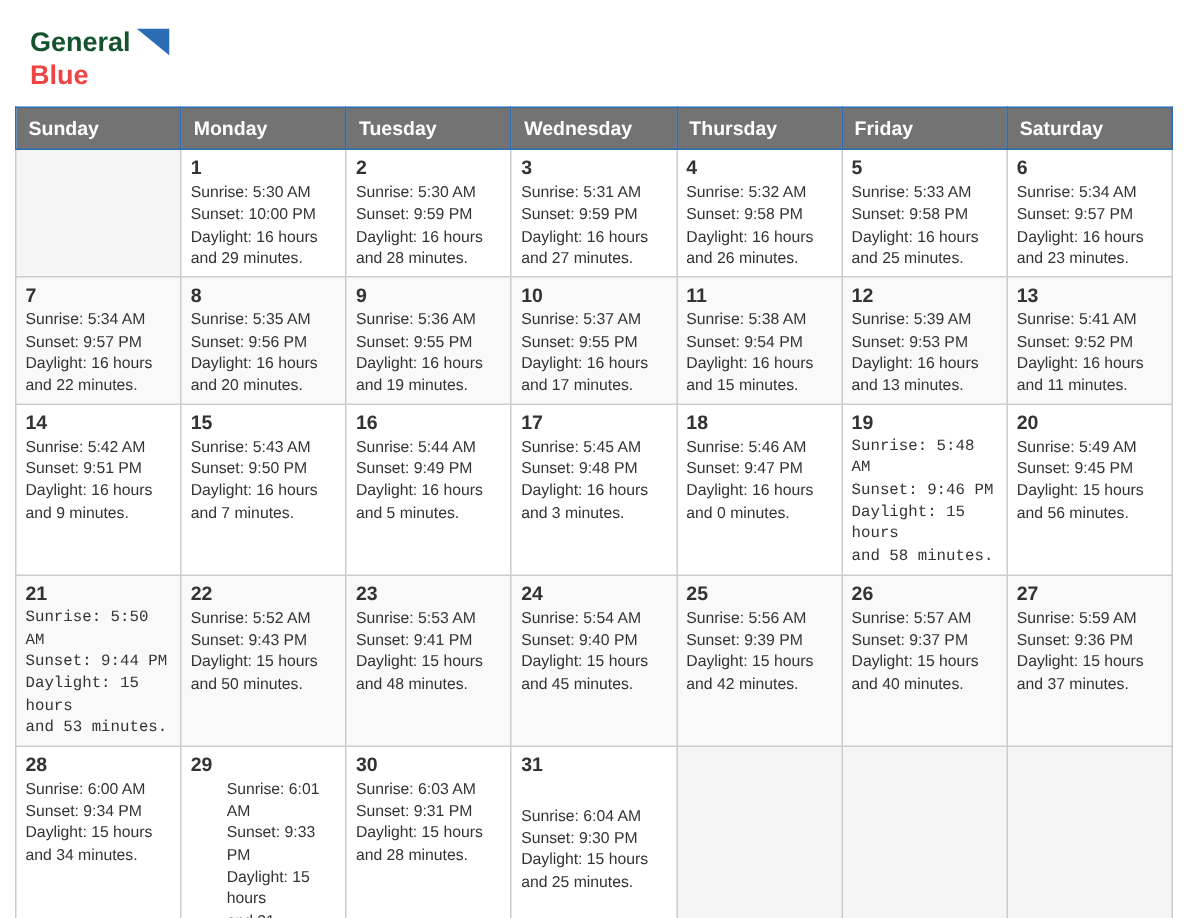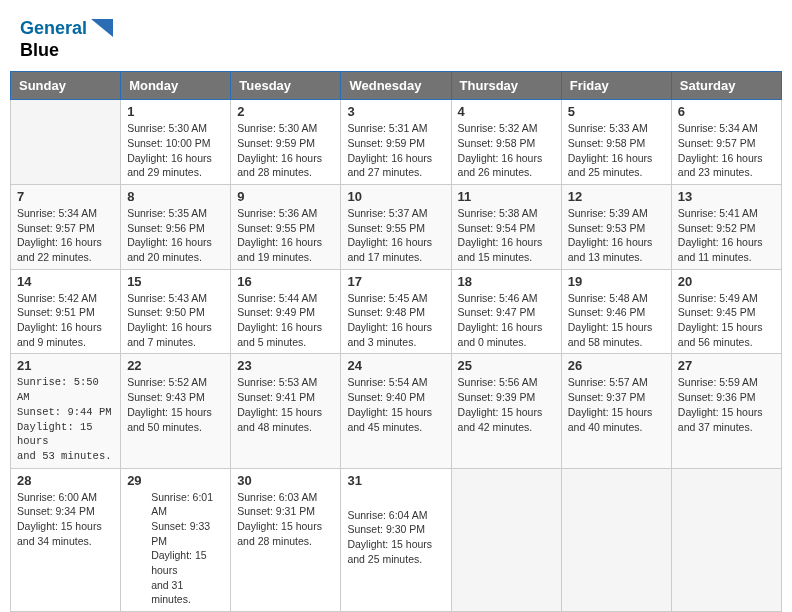--- a/index.html
+++ b/index.html
@@ -76,26 +76,26 @@
       background: #f5f5f5 !important;
     }
   </style>
 </head>
 <body>
 
 <div class="header">
   <div class="logo">
   <div style="display:flex;flex-direction:column;align-items:flex-start;line-height:1.2">
     <div style="display:flex;align-items:center;gap:2px">
-      <span style="font-size:18px;font-weight:bold;color:#0369a1;">General</span>
+      <span style="font-size:18px;font-weight:bold;color:#14532d;">General</span>
       <svg width="22" height="18" viewBox="0 0 22 18" style="margin-left:2px;margin-top:-2px">
         <polygon points="0,0 22,0 22,18" fill="#2a6db5"></polygon>
       </svg>
     </div>
-    <span style="font-size:18px;font-weight:bold;color:#000000;">Blue</span>
+    <span style="font-size:18px;font-weight:bold;color:#ef4444;">Blue</span>
   </div>
 </div>
 </div>
 
 <table class="calendar">
   <thead>
     <tr>
       <th>Sunday</th>
       <th>Monday</th>
       <th>Tuesday</th>
@@ -233,21 +233,21 @@
         </td>
         <td>
           <span class="day-number">18</span>
           <div class="day-info" style="white-space: pre-line;">Sunrise: 5:46 AM
 Sunset: 9:47 PM
 Daylight: 16 hours
 and 0 minutes.</div>
         </td>
         <td>
           <span class="day-number">19</span>
-          <div class="day-info" style="white-space: pre-line;">Sunrise: 5:48 AM
+          <div class="day-info" style="white-space: pre-line; font-family: Liberation Mono, monospace;">Sunrise: 5:48 AM
 Sunset: 9:46 PM
 Daylight: 15 hours
 and 58 minutes.</div>
         </td>
         <td>
           <span class="day-number">20</span>
           <div class="day-info" style="white-space: pre-line;">Sunrise: 5:49 AM
 Sunset: 9:45 PM
 Daylight: 15 hours
 and 56 minutes.</div>

